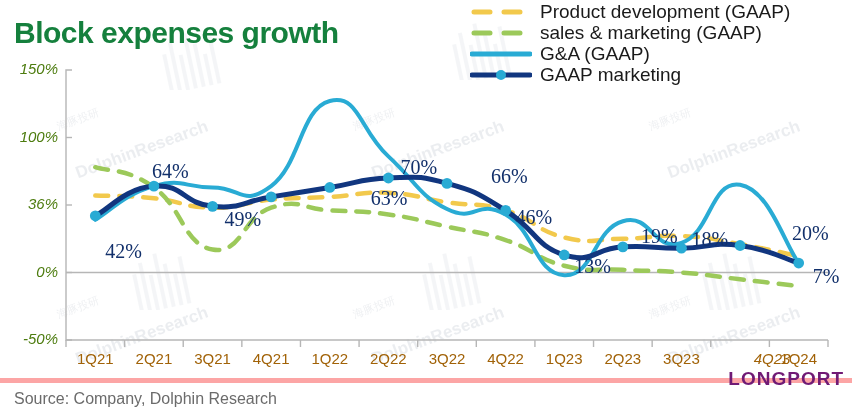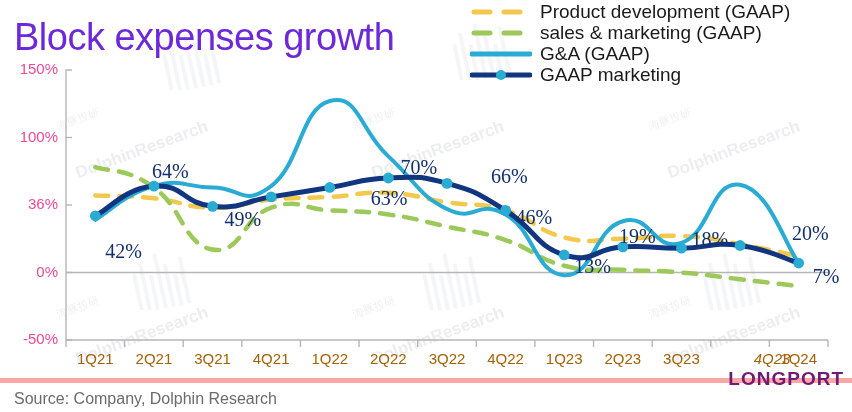--- a/index.html
+++ b/index.html
@@ -6,42 +6,42 @@
   body{
     width:852px;height:412px;background:#ffffff;
     font-family:"Liberation Sans", sans-serif;
     overflow:hidden;position:relative;
   }
   #root{position:relative;width:852px;height:412px;background:#fff;}
 
   
   .chart-title{
     position:absolute;left:14px;top:16px;
-    font-size:38px;font-weight:normal;color:#6d28d9;
+    font-size:30px;font-weight:bold;color:#15803d;
     letter-spacing:-0.5px;white-space:nowrap;
   }
 
   
   .legend{
     position:absolute;left:470px;top:2px;
     display:flex;flex-direction:column;gap:1px;
   }
   .legend-item{display:flex;align-items:center;height:20px;}
   .legend-swatch{width:62px;height:14px;margin-right:8px;position:relative;flex:none;}
   .legend-swatch svg{display:block;}
   .legend-label{font-size:19px;color:#1a1a1a;white-space:nowrap;}
 
   
   .plot-wrap{position:absolute;left:0;top:0;width:852px;height:412px;}
   .plot-svg{position:absolute;left:0;top:0;}
 
   
   .ytick{
-    position:absolute;font-size:15px;color:#ec4899;
-    text-align:right;width:56px;
+    position:absolute;font-size:15px;color:#4d7c0f;
+    text-align:right;width:56px;font-style:italic;
   }
   .xtick{
     position:absolute;font-size:15px;color:#a16207;
     text-align:center;width:64px;top:350px;
   }
 
   
   .dlabel{
     position:absolute;font-size:20px;color:#12306b;
     white-space:nowrap;
@@ -257,21 +257,21 @@
 
   <div id="dlabels">
       <div class="dlabel" style="left: 105.308px; top: 219.8px; margin-top: 20px;">42%</div>
       <div class="dlabel" style="left: 151.923px; top: 160.1px;">64%</div>
       <div class="dlabel" style="left: 224.538px; top: 208.35px;">49%</div>
       <div class="dlabel" style="left: 341.769px; top: 187.45px; margin-left: 29px;">63%</div>
       <div class="dlabel" style="left: 400.385px; top: 156px;">70%</div>
       <div class="dlabel" style="left: 459px; top: 165px; margin-left: 32px;">66%</div>
       <div class="dlabel" style="left: 515.615px; top: 206.4px;">46%</div>
       <div class="dlabel" style="left: 574.231px; top: 254.95px;">13%</div>
-      <div class="dlabel" style="left: 619px; top: 224.85px;">19%</div>
+      <div class="dlabel" style="left: 641px; top: 224.85px;">19%</div>
       <div class="dlabel" style="left: 691.462px; top: 228.2px;">18%</div>
       <div class="dlabel" style="left: 792px; top: 221.5px;">20%</div>
       <div class="dlabel" style="left: 812.692px; top: 265.05px;">7%</div>
     </div>
 
   <div class="footer">
     <div class="footer-text">Source: Company, Dolphin Research</div>
   </div>
   <div class="wm-longport">LONGPORT</div>
 

